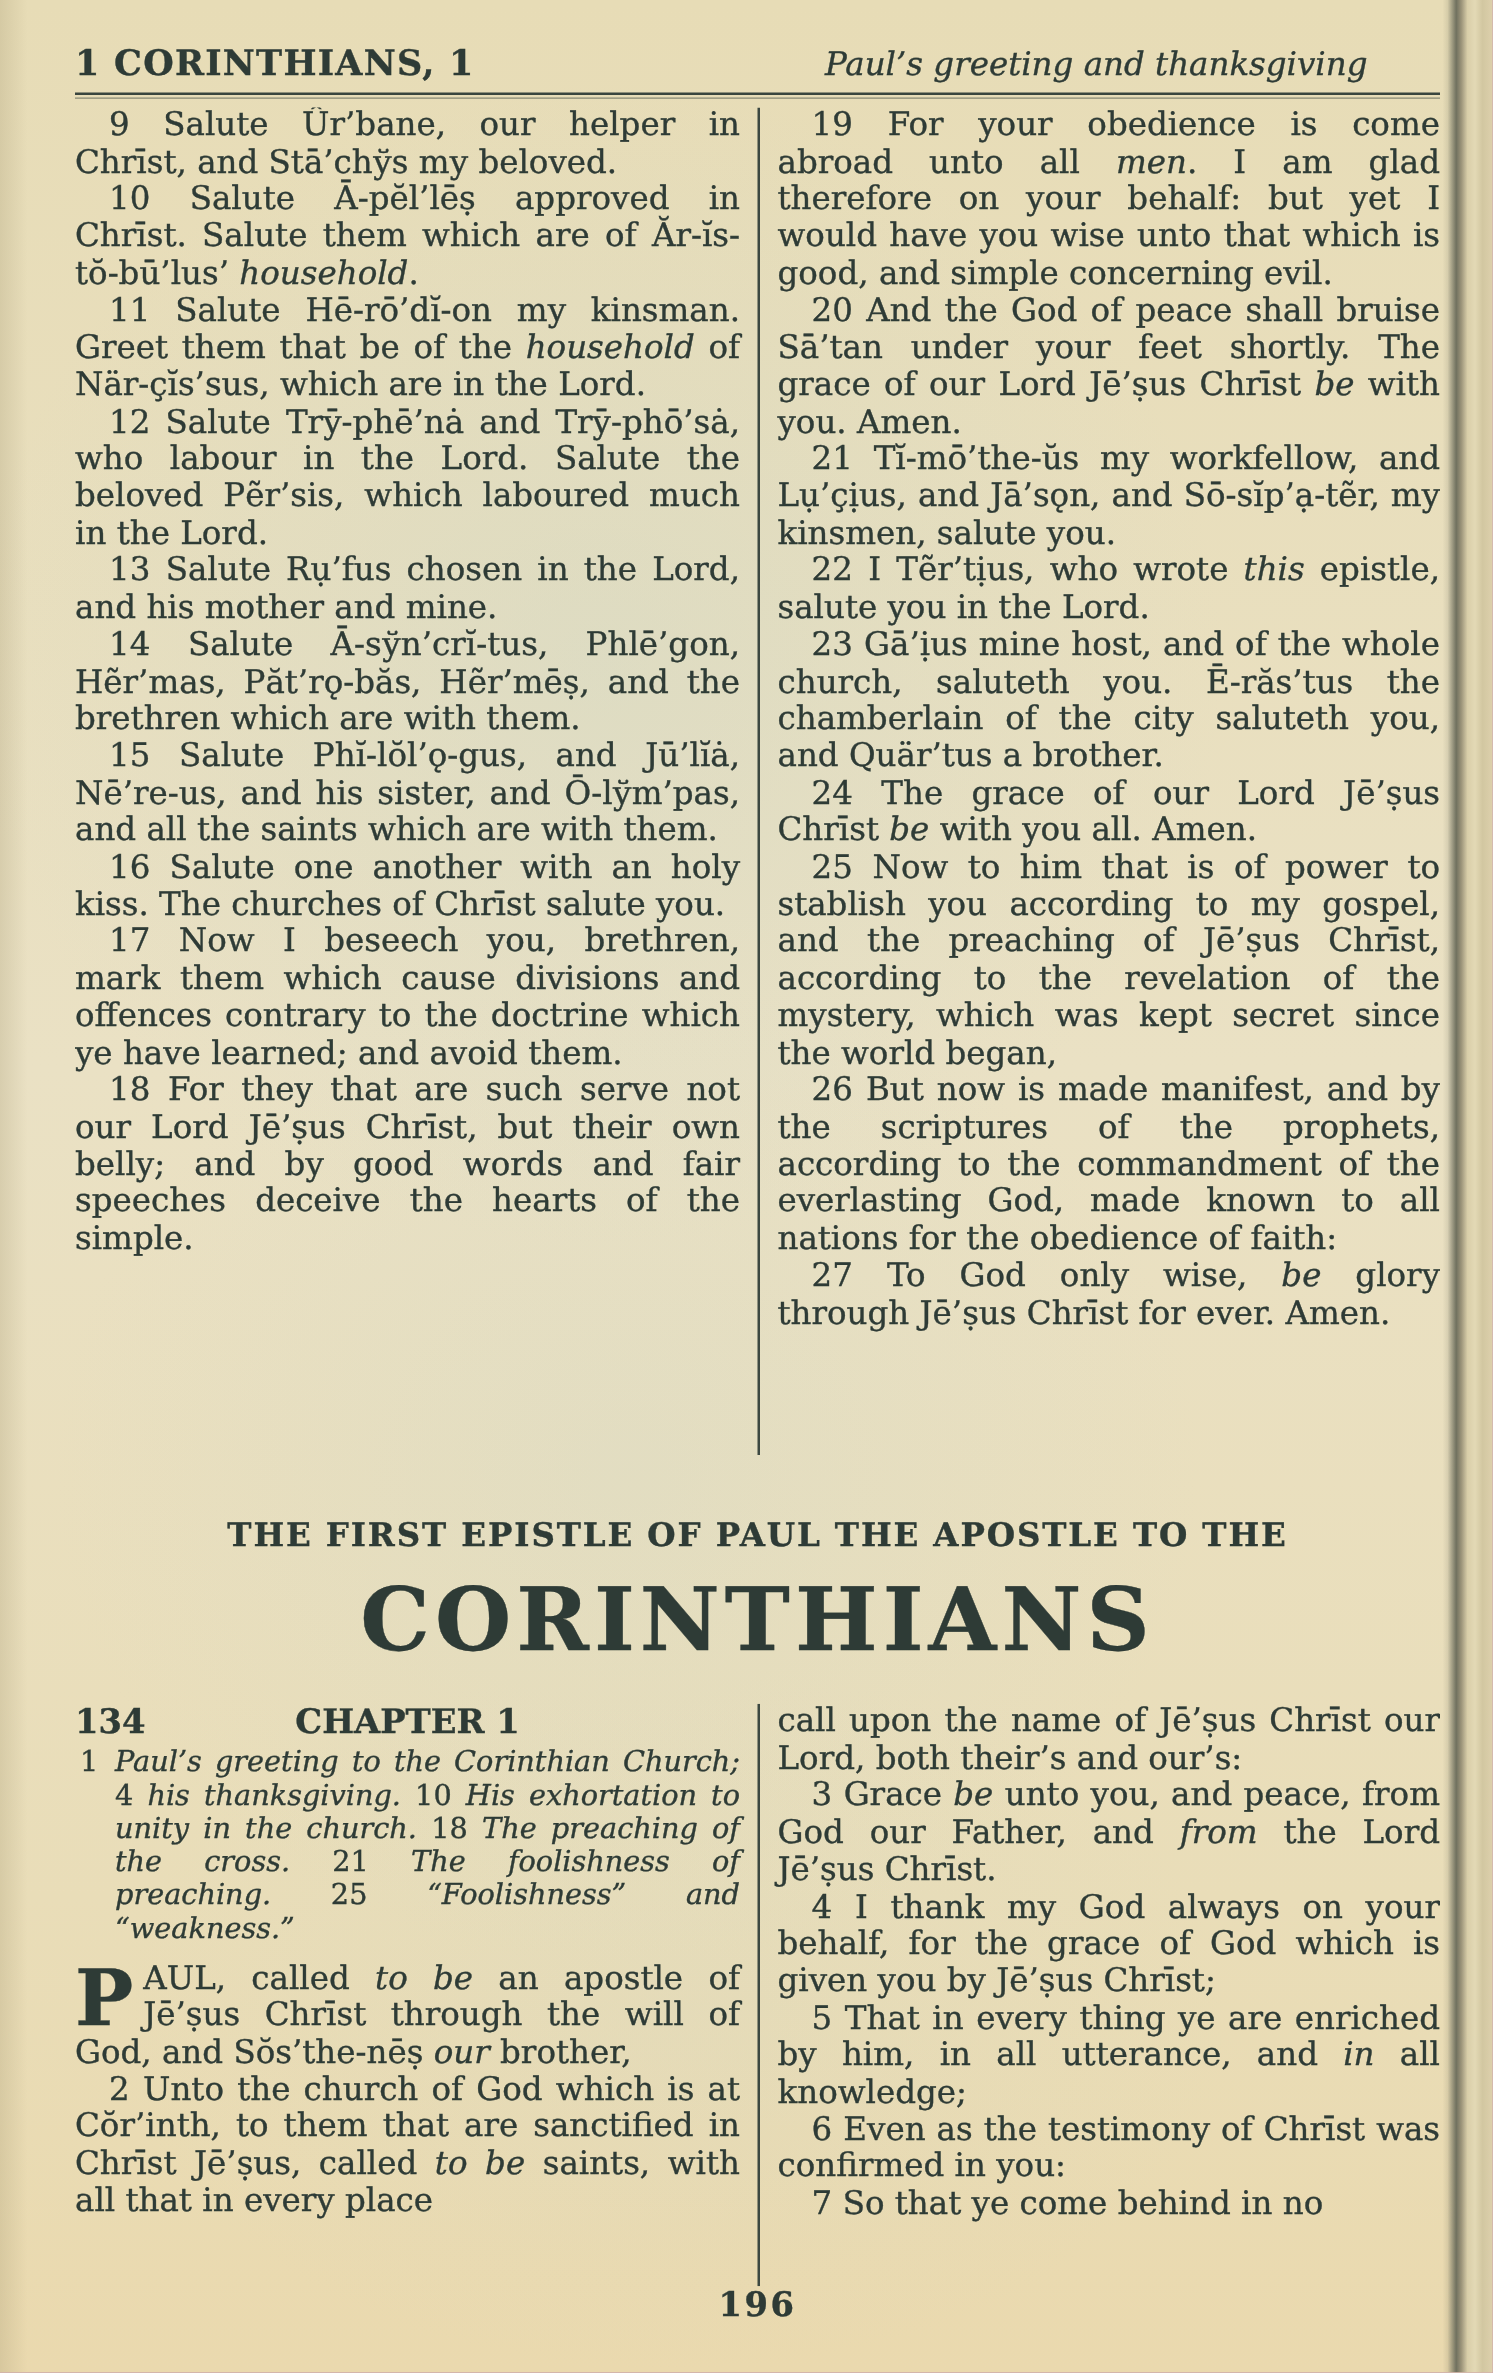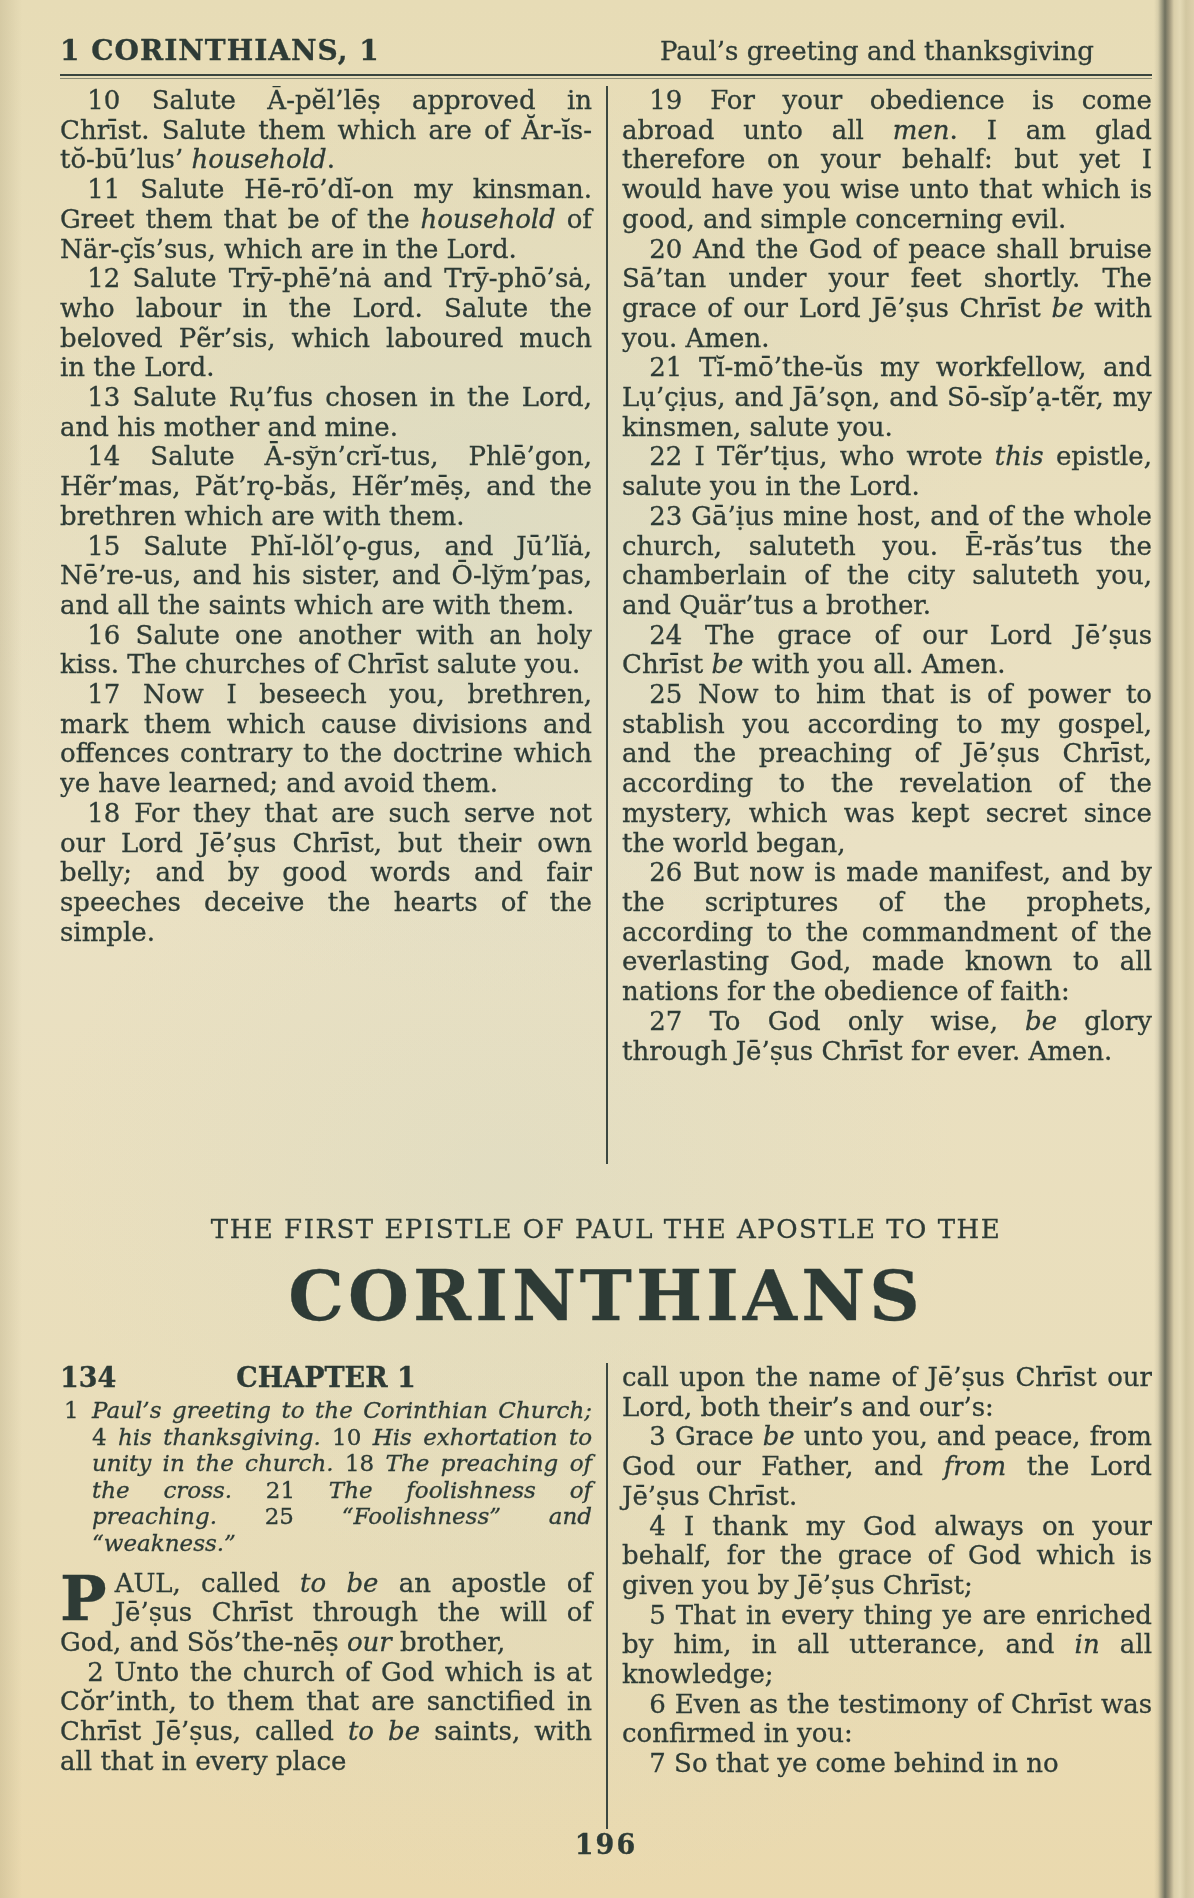--- a/index.html
+++ b/index.html
@@ -19,34 +19,34 @@
   .left-edge-shade{position:absolute;left:0;top:0;width:22px;height:100%;
     background:linear-gradient(to right, rgba(160,148,110,0.25), rgba(160,148,110,0) 100%);}
   .right-edge{position:absolute;right:0;top:0;width:40px;height:100%;
     background:linear-gradient(to right,
       rgba(90,92,76,0) 0px, rgba(90,92,76,0.12) 4px, #70715f 11px, #9b9379 15px,
       #d9cea9 20px, #e3d9b5 26px, #d2c7a1 32px, #ddd0ac 40px);}
   .content{position:absolute;left:60px;top:34px;width:1092px;}
 
   .header{display:flex;justify-content:space-between;align-items:baseline;}
   .h-left{font-weight:bold;font-size:28px;letter-spacing:1px;}
-  .h-right{font-size:26px;margin-right:58px;}
+  .h-right{font-style:italic;font-size:26px;margin-right:58px;}
   .rule{height:2px;border-top:2px solid #39453e;border-bottom:1px solid rgba(57,69,62,0.55);margin-top:7px;}
 
   .cols{display:flex;box-sizing:border-box;}
   .cols.top{margin-top:7px;height:1078px;overflow:hidden;}
   .cols.bottom{margin-top:26px;height:466px;overflow:hidden;}
   .col{box-sizing:border-box;}
   .col-l{width:546px;padding-right:14px;}
   .col-r{width:546px;padding-left:14px;border-left:2px solid #3c4841;}
 
   p.verse{margin:0;text-align:justify;text-indent:1.05em;font-size:26px;line-height:29.7px;hyphens:auto;}
   p.cont{margin:0;text-align:justify;text-indent:0;font-size:26px;line-height:29.7px;hyphens:auto;}
 
-  .kicker{text-align:center;font-weight:normal;font-size:26px;letter-spacing:1.5px;margin-top:50px;white-space:nowrap;}
+  .kicker{text-align:center;font-weight:bold;font-size:26px;letter-spacing:1.5px;margin-top:50px;white-space:nowrap;}
   .big-title{text-align:center;font-weight:bold;font-size:70px;letter-spacing:4px;margin-top:10px;}
 
   .chap-row{position:relative;text-align:center;font-weight:bold;font-size:27px;line-height:30px;}
   .secnum{position:absolute;left:0;top:0;}
   .summary{font-style:italic;font-size:23px;line-height:26.6px;text-align:justify;padding-left:32px;position:relative;margin:4px 0 12px 0;hyphens:auto;}
   .summary .lead{position:absolute;left:4px;top:0;font-style:normal;}
   .rm{font-style:normal;}
 
   .dropcap{float:left;font-weight:bold;font-size:62px;line-height:49px;padding:5px 8px 0 0;}
   p.v-first{margin:0;text-align:justify;text-indent:0;font-size:26px;line-height:29.7px;hyphens:auto;}
@@ -63,20 +63,21 @@
 
     <div class="header">
       <span class="h-left">1 CORINTHIANS, 1</span>
       <span class="h-right">Paul’s greeting and thanksgiving</span>
     </div>
     <div class="rule"></div>
 
     <div class="cols top">
       <div class="col col-l">
 
+          <p class="verse"><span class="vnum">9</span> <span>Salute Ûr’bane, our helper in Chrīst, and Stā’chўs my beloved.</span></p>
 
           <p class="verse"><span class="vnum">10</span> <span>Salute Ā-pĕl’lēṣ approved in Chrīst. Salute them which are of Ăr-ĭs-tŏ-bū’lus’ <i>household</i>.</span></p>
 
           <p class="verse"><span class="vnum">11</span> <span>Salute Hē-rō’dĭ-on my kinsman. Greet them that be of the <i>household</i> of När-çĭs’sus, which are in the Lord.</span></p>
 
           <p class="verse"><span class="vnum">12</span> <span>Salute Trȳ-phē’nȧ and Trȳ-phō’sȧ, who labour in the Lord. Salute the beloved Pẽr’sis, which laboured much in the Lord.</span></p>
 
           <p class="verse"><span class="vnum">13</span> <span>Salute Rụ’fus chosen in the Lord, and his mother and mine.</span></p>
 
           <p class="verse"><span class="vnum">14</span> <span>Salute Ā-sўn’crĭ-tus, Phlē’gon, Hẽr’mas, Păt’rǫ-băs, Hẽr’mēṣ, and the brethren which are with them.</span></p>

